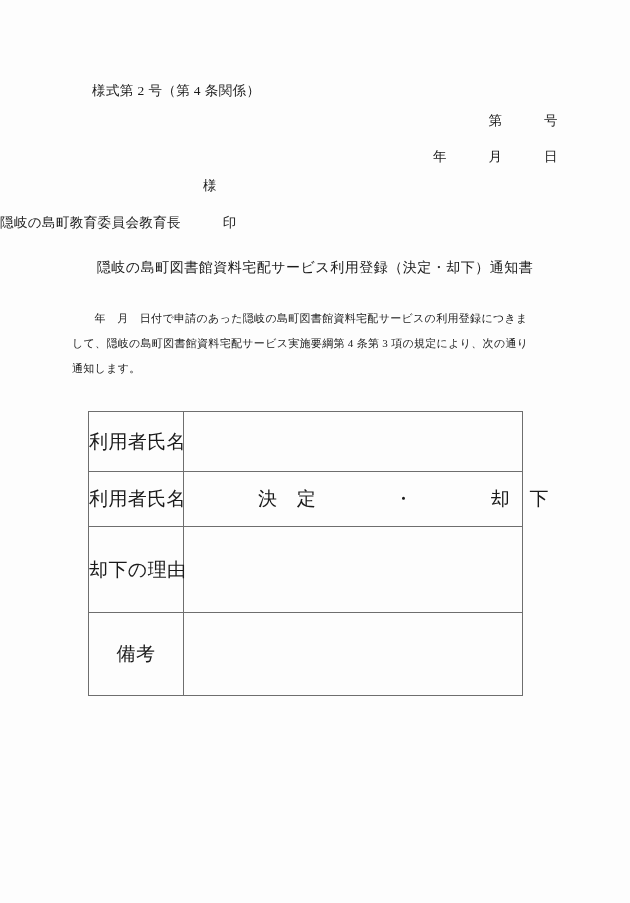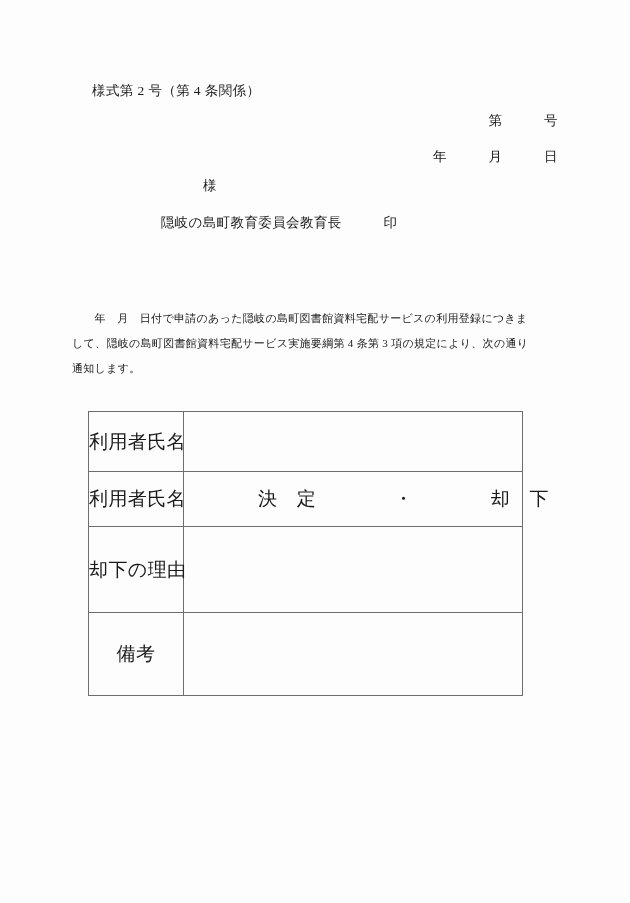--- a/index.html
+++ b/index.html
@@ -54,21 +54,21 @@
   .addressee {
     left: 203px;
     top: 177px;
     font-size: 13.5px;
     letter-spacing: 0.4px;
   }
   .issuer {
     left: 0;
     top: 214px;
     width: 558px;
-    text-align: center;
+    text-align: left;
     font-size: 13.5px;
     letter-spacing: 0.4px;
   }
   
   .doc-title {
     left: 0;
     top: 259px;
     width: 630px;
     text-align: center;
     font-size: 14px;
@@ -133,20 +133,21 @@
   <div class="abs form-no">様式第 2 号（第 4 条関係）</div>
 
   <div class="abs doc-number">第　　　号</div>
 
   <div class="abs doc-date">年　　　月　　　日</div>
 
   <div class="abs addressee">様</div>
 
   <div class="abs issuer">隠岐の島町教育委員会教育長　　　印</div>
 
+  <div class="abs doc-title">隠岐の島町図書館資料宅配サービス利用登録（決定・却下）通知書</div>
 
   <div class="body-text">
     <span class="body-line">　　年　月　日付で申請のあった隠岐の島町図書館資料宅配サービスの利用登録につきま</span>
     <span class="body-line">して、隠岐の島町図書館資料宅配サービス実施要綱第 4 条第 3 項の規定により、次の通り</span>
     <span class="body-line">通知します。</span>
   </div>
 
   <table class="info-table">
     <tbody>
       <tr class="row-name">

